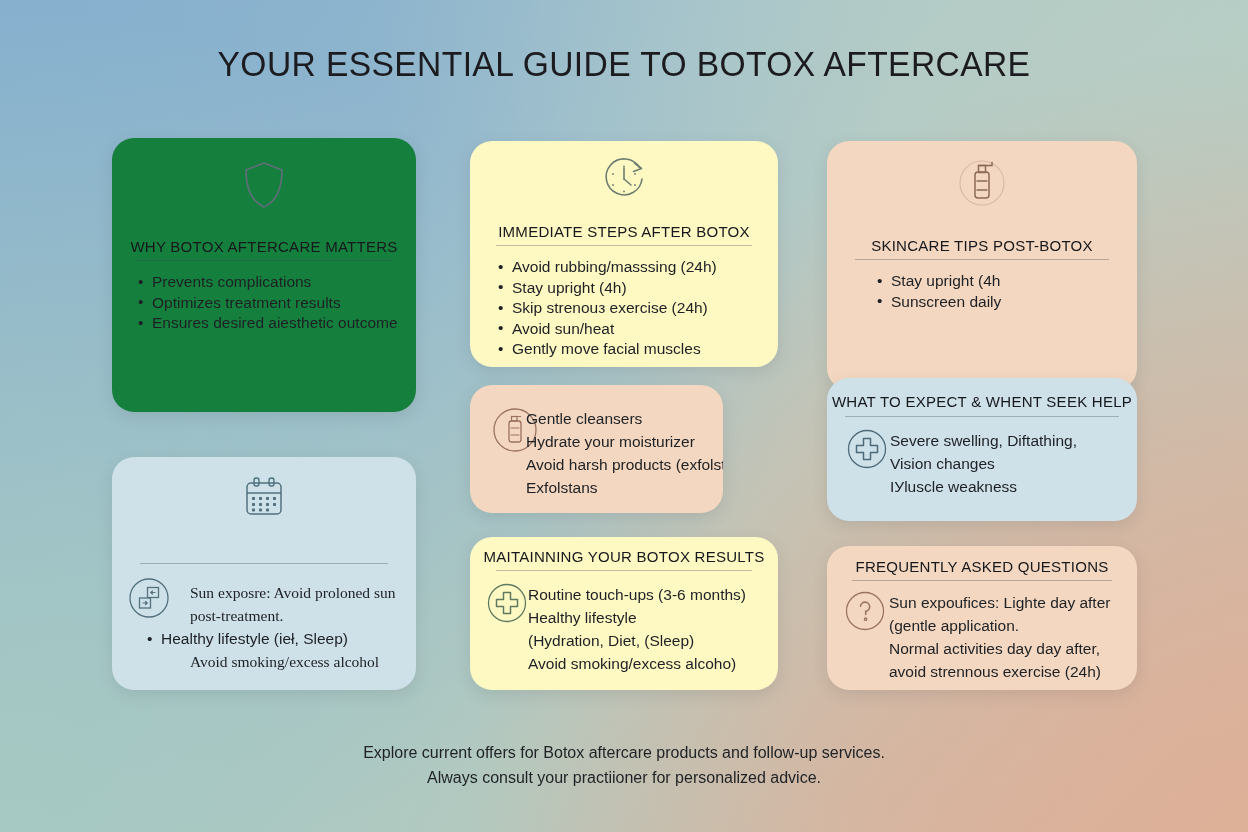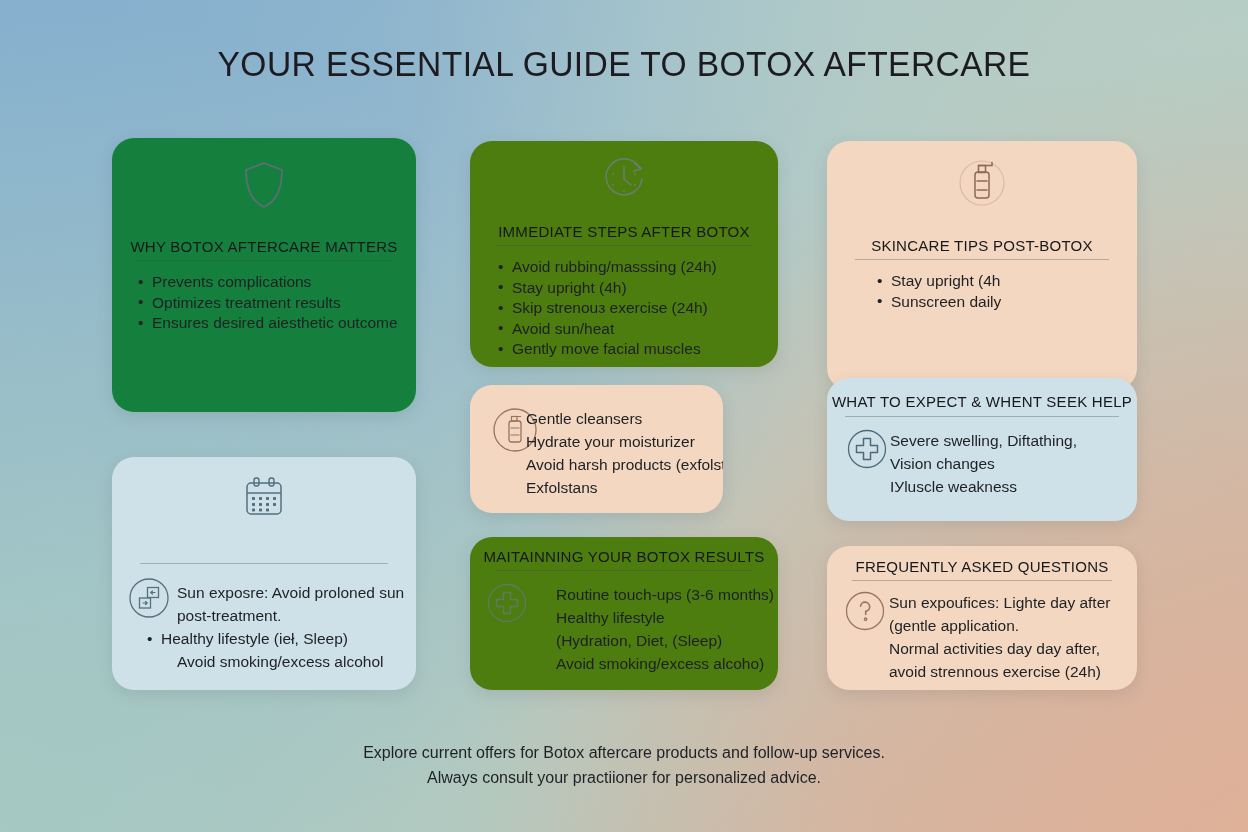--- a/index.html
+++ b/index.html
@@ -44,21 +44,21 @@
   }
 
   
   .card {
     position: absolute;
     border-radius: 22px;
     box-shadow: 0 5px 16px rgba(60,70,80,0.13);
     overflow: hidden;
   }
   .card.blue   { background: #15803d; }
-  .card.green  { background: #4d7c0f; }
+  .card.green  { background: #fef9c3; }
   .card.peach  { background: #f3d7c0; }
   .card.blue-pale { background: #cfe1e8; }
 
   .card-icon-top {
     position: absolute;
     left: 0;
     width: 100%;
     display: flex;
     justify-content: center;
     align-items: flex-start;
@@ -94,21 +94,21 @@
     padding-left: 14px;
     white-space: nowrap;
   }
   .bullets li::before {
     content: "\2022";
     position: absolute;
     left: 0;
     top: -0.5px;
     color: #1d2024;
   }
-  .bullets li.nobullet { padding-left: 16px; }
+  .bullets li.nobullet { padding-left: 29px; font-family: Liberation Serif, serif; }
   .bullets li.nobullet::before { content: ""; }
 
   .plain-lines {
     position: absolute;
     list-style: none;
   }
   .plain-lines li {
     font-size: 15.5px;
     line-height: 23px;
     color: #1d2024;
@@ -286,21 +286,21 @@
 
   <div class="card green" style="left:470px; top:537px; width:308px; height:153px;">
     <div class="card-heading" style="top:11px;">MAITAINNING YOUR BOTOX RESULTS</div>
     <div class="card-rule" style="left:26px; width:256px; top:33px;"></div>
     <span class="side-icon" style="left:17px; top:46px;">
       <svg width="40" height="40" viewBox="0 0 40 40">
         <circle cx="20" cy="20" r="18.5" fill="none" stroke="#5f7a62" stroke-width="1.3"></circle>
         <path d="M16.5 9.5 h7 v7 h7 v7 h-7 v7 h-7 v-7 h-7 v-7 h7 z" fill="none" stroke="#5f7a62" stroke-width="1.5" stroke-linejoin="round"></path>
       </svg>
     </span>
-    <ul class="plain-lines" style="left:58px; top:46px;margin-left:28px;">
+    <ul class="plain-lines" style="left:58px; top:46px;">
       <li>Routine touch-ups (3-6 months)</li>
       <li>Healthy lifestyle</li>
       <li>(Hydration, Diet, (Sleep)</li>
       <li>Avoid smoking/excess alcoho)</li>
     </ul>
   </div>
 
   <div class="card peach" style="left:827px; top:546px; width:310px; height:144px;">
     <div class="card-heading" style="top:12px;">FREQUENTLY ASKED QUESTIONS</div>
     <div class="card-rule" style="left:25px; width:260px; top:34px;"></div>

